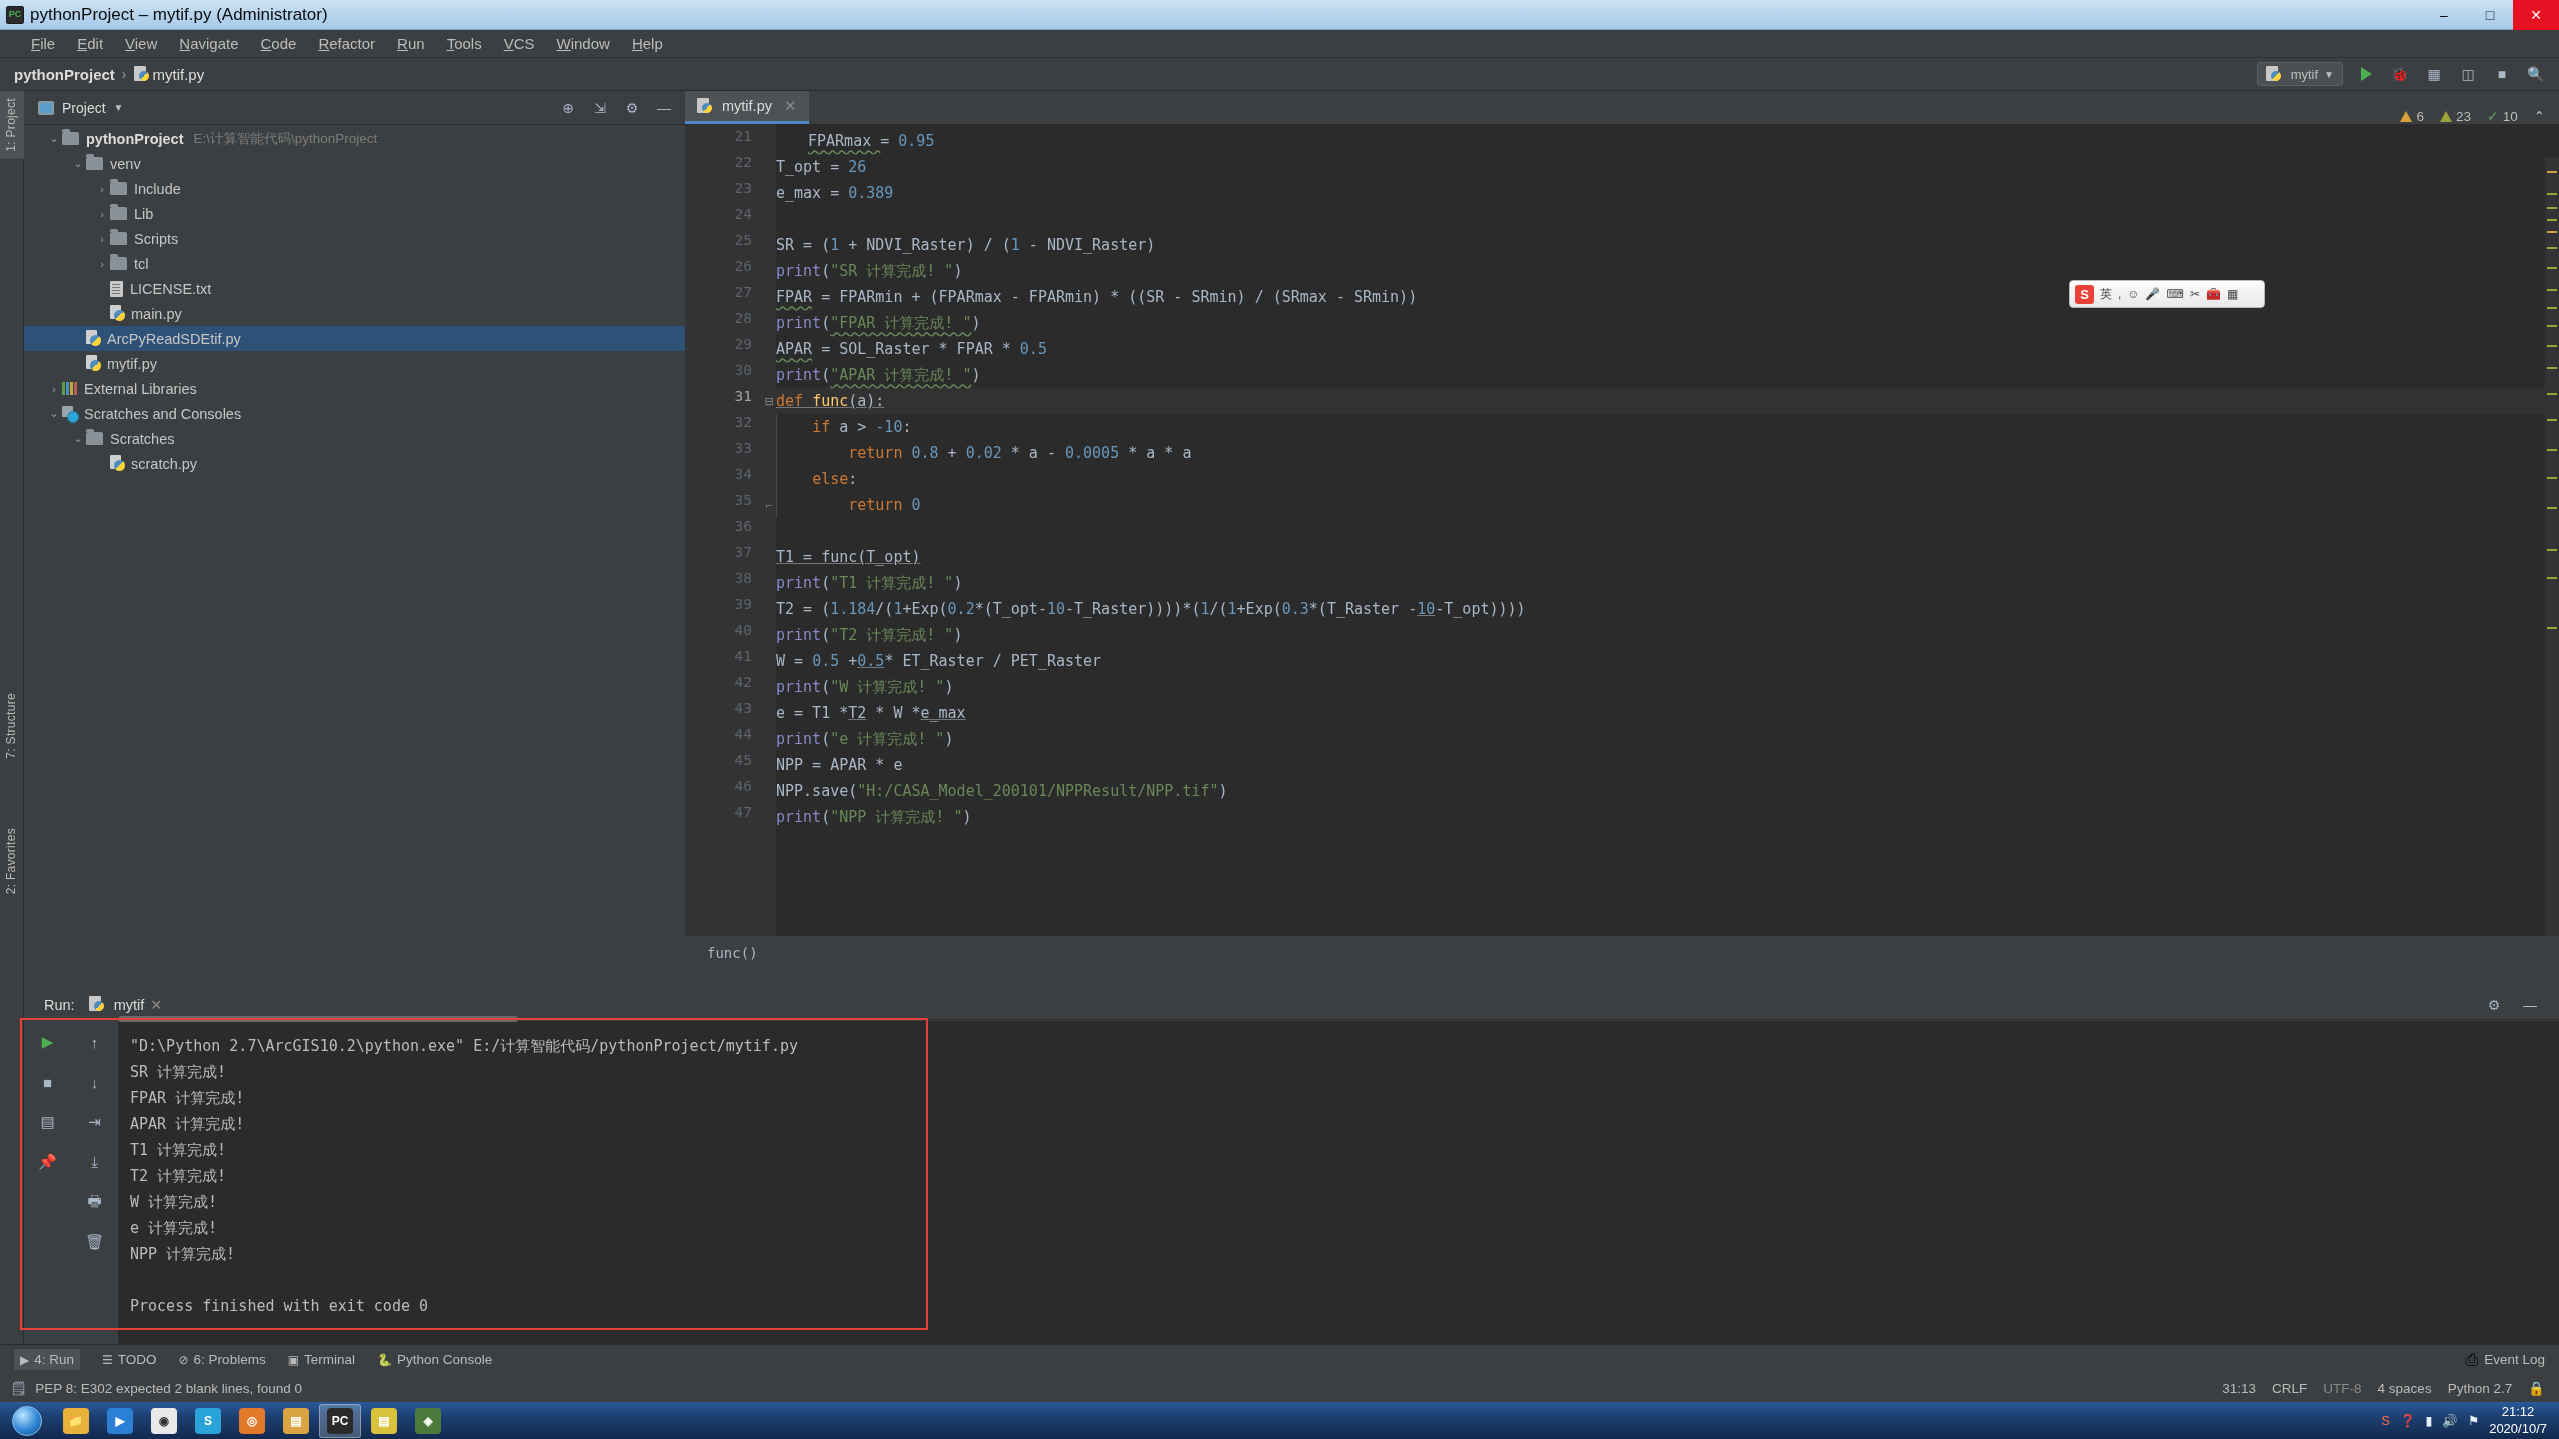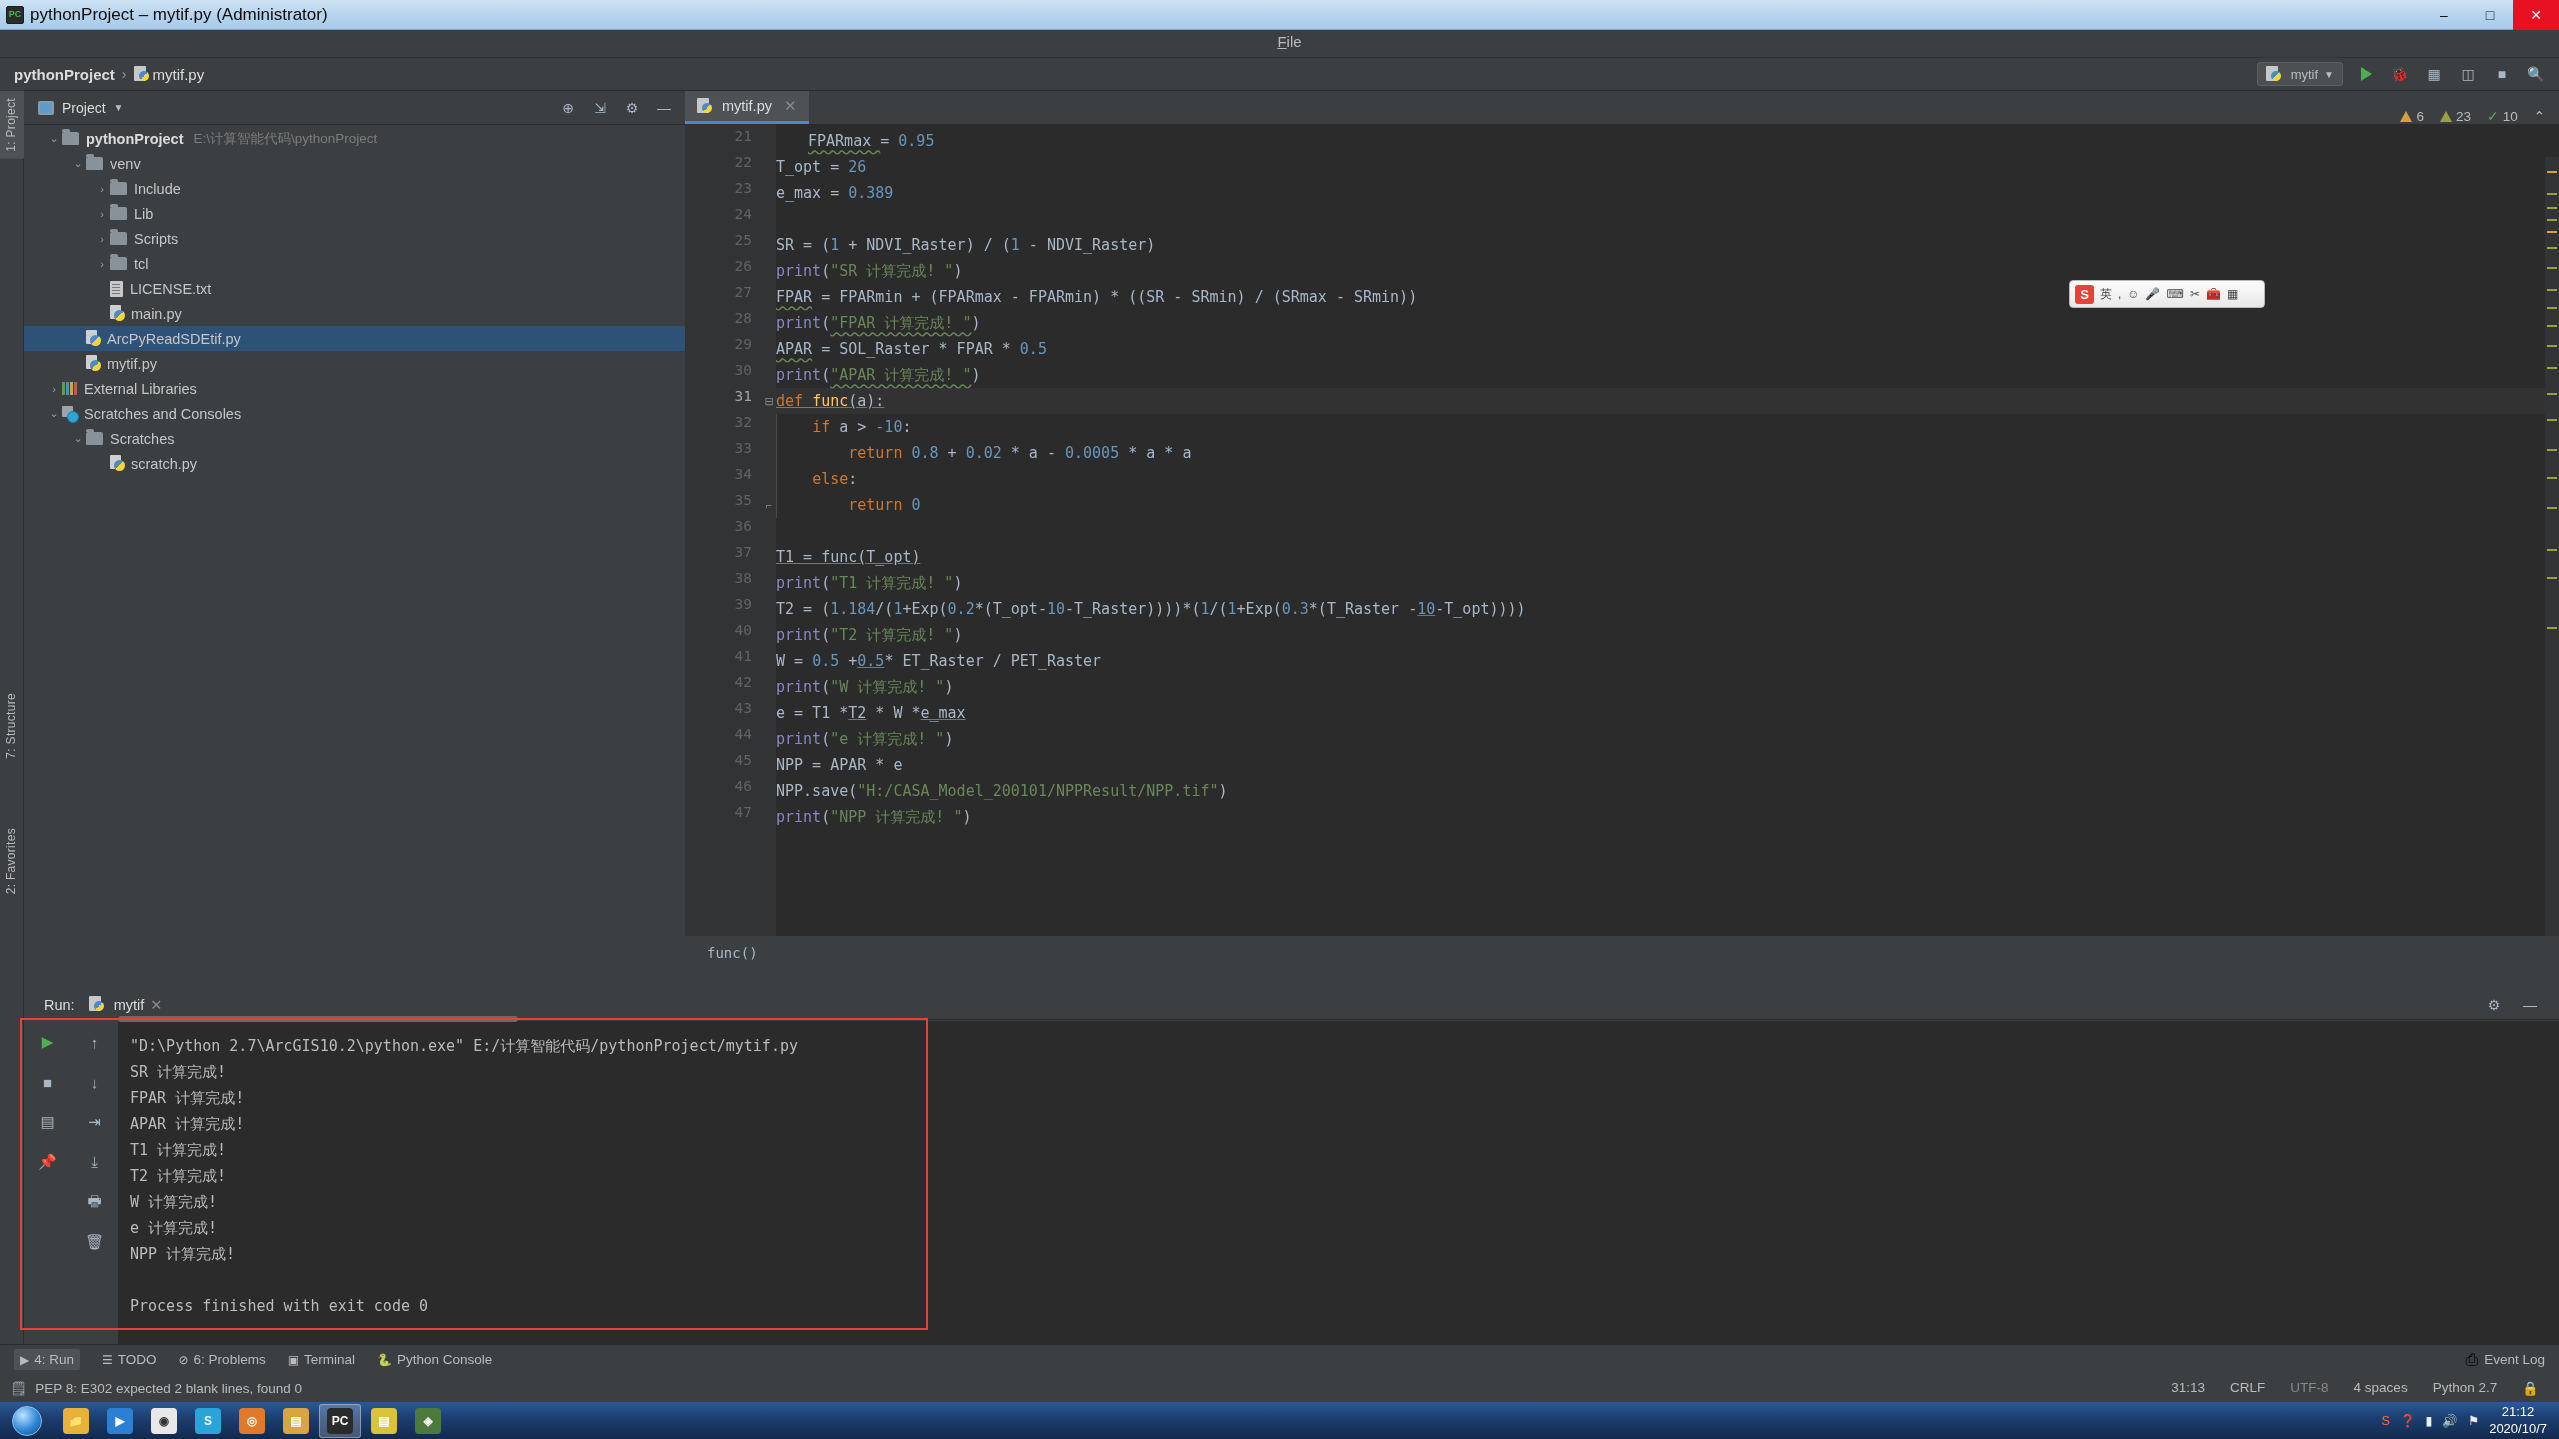--- a/index.html
+++ b/index.html
@@ -18,21 +18,21 @@
   #titlebar .tb-title { font-size:17px; color:#0a0a0a; }
   #titlebar .tb-ghost { margin-left:auto; display:flex; align-items:center; }
   .win-btns { display:flex; height:30px; }
   .win-btn { width:46px; height:30px; display:flex; align-items:center;
     justify-content:center; font-size:14px; color:#11161c; }
   .win-btn.close { background:#e81123; color:#fff; }
 
   
   #menubar { position:absolute; left:0; top:30px; width:2559px; height:28px;
     background:#3c3f41; display:flex; align-items:center; padding-left:20px;
-    border-bottom:1px solid #323232;flex-direction:column; }
+    border-bottom:1px solid #323232; }
   .menu-item { font-size:15px; color:#bbbbbb; padding:3px 11px; }
   .menu-item u { text-decoration:underline; }
 
   
   #navbar { position:absolute; left:0; top:58px; width:2559px; height:33px;
     background:#3c3f41; display:flex; align-items:center; padding-left:14px;
     border-bottom:1px solid #2b2b2b; }
   .crumb { font-size:15px; color:#dcdcdc; font-weight:bold; }
   .crumb.sep { color:#9a9a9a; font-weight:normal; margin:0 7px; font-size:14px;}
   .crumb.file { font-weight:normal; color:#dcdcdc; }
@@ -193,22 +193,22 @@
   .bb-item { display:flex; align-items:center; gap:5px; font-size:13.5px;
     color:#bbbbbb; }
   .bb-item.active { background:#4e5254; padding:3px 6px; border-radius:2px; }
   #bottombar .bb-right { margin-left:auto; padding-right:14px; display:flex;
     gap:6px; align-items:center; }
 
   
   #statusbar { position:absolute; left:0; top:1374px; width:2559px; height:28px;
     background:#3c3f41; display:flex; align-items:center; padding-left:10px;
     gap:8px; font-size:13.5px; color:#bbbbbb; }
-  #statusbar .sb-right { margin-left:auto; display:flex; gap:25px;
-    padding-right:20px; align-items:flex-start; }
+  #statusbar .sb-right { margin-left:auto; display:flex; gap:16px;
+    padding-right:14px; align-items:center; }
 
   
   #taskbar { position:absolute; left:0; top:1402px; width:2559px; height:37px;
     background:linear-gradient(to bottom,#2a5a9a,#1d3f72 40%,#12294d);
     display:flex; align-items:center; }
   #startbtn { width:54px; height:37px; display:flex; align-items:center;
     justify-content:center; }
   .orb { width:30px;height:30px;border-radius:50%;
     background:radial-gradient(circle at 35% 30%,#b9e4ff,#2f86d6 55%,#0d4a87);
     border:1px solid #86c5f0; }

